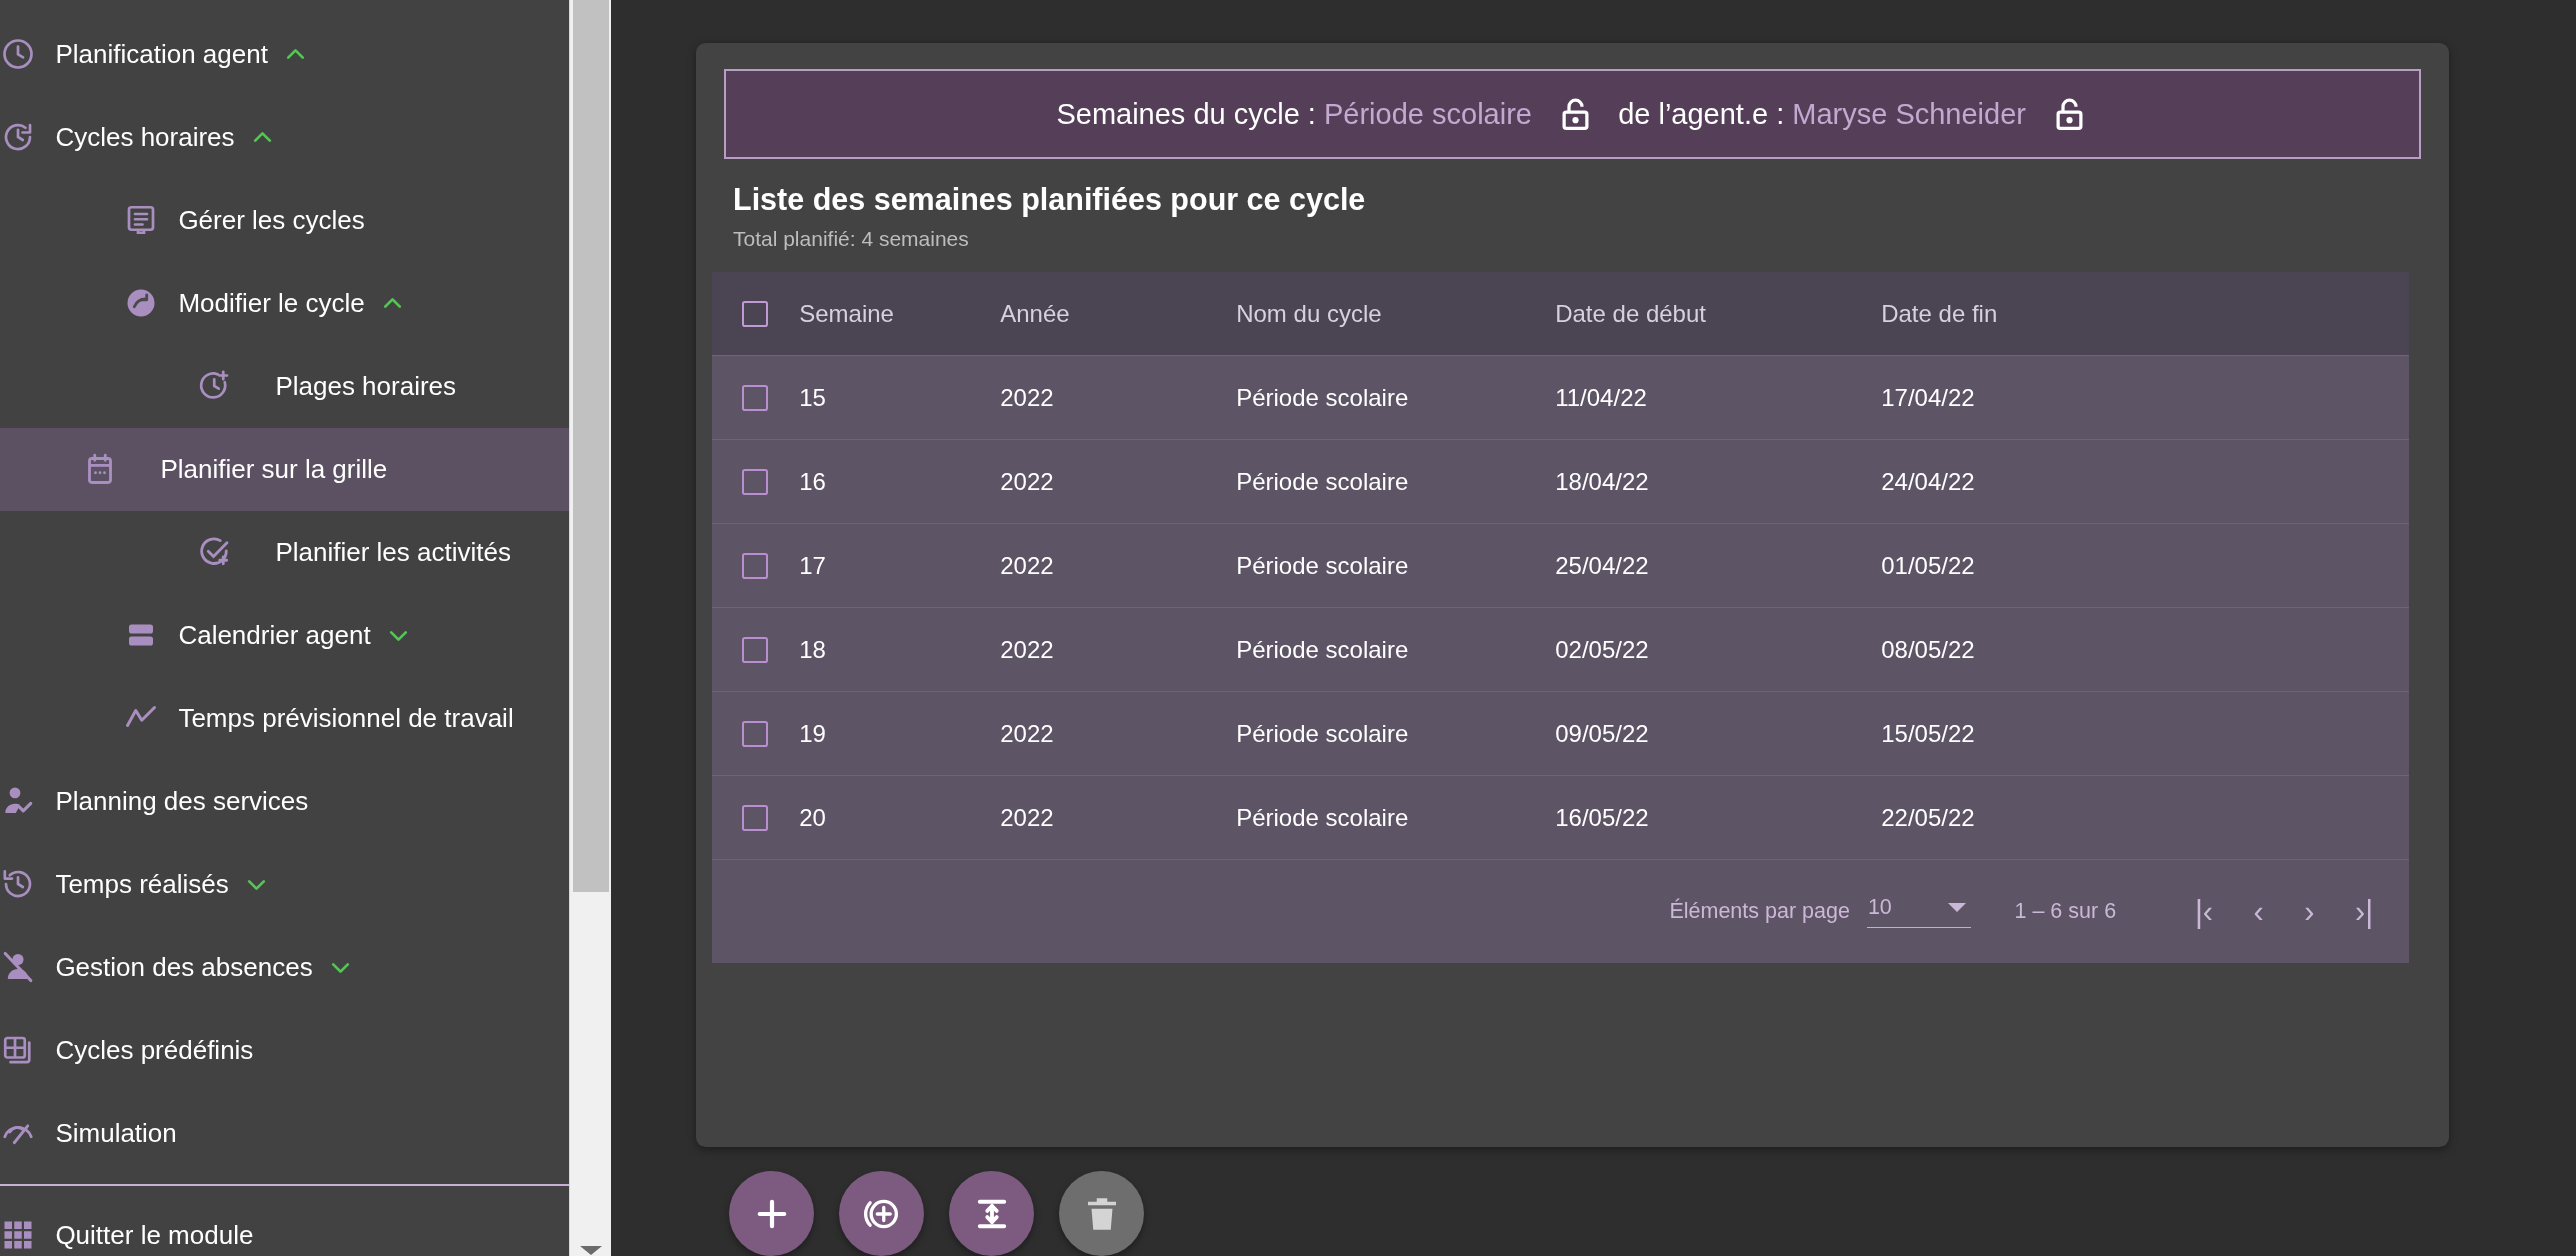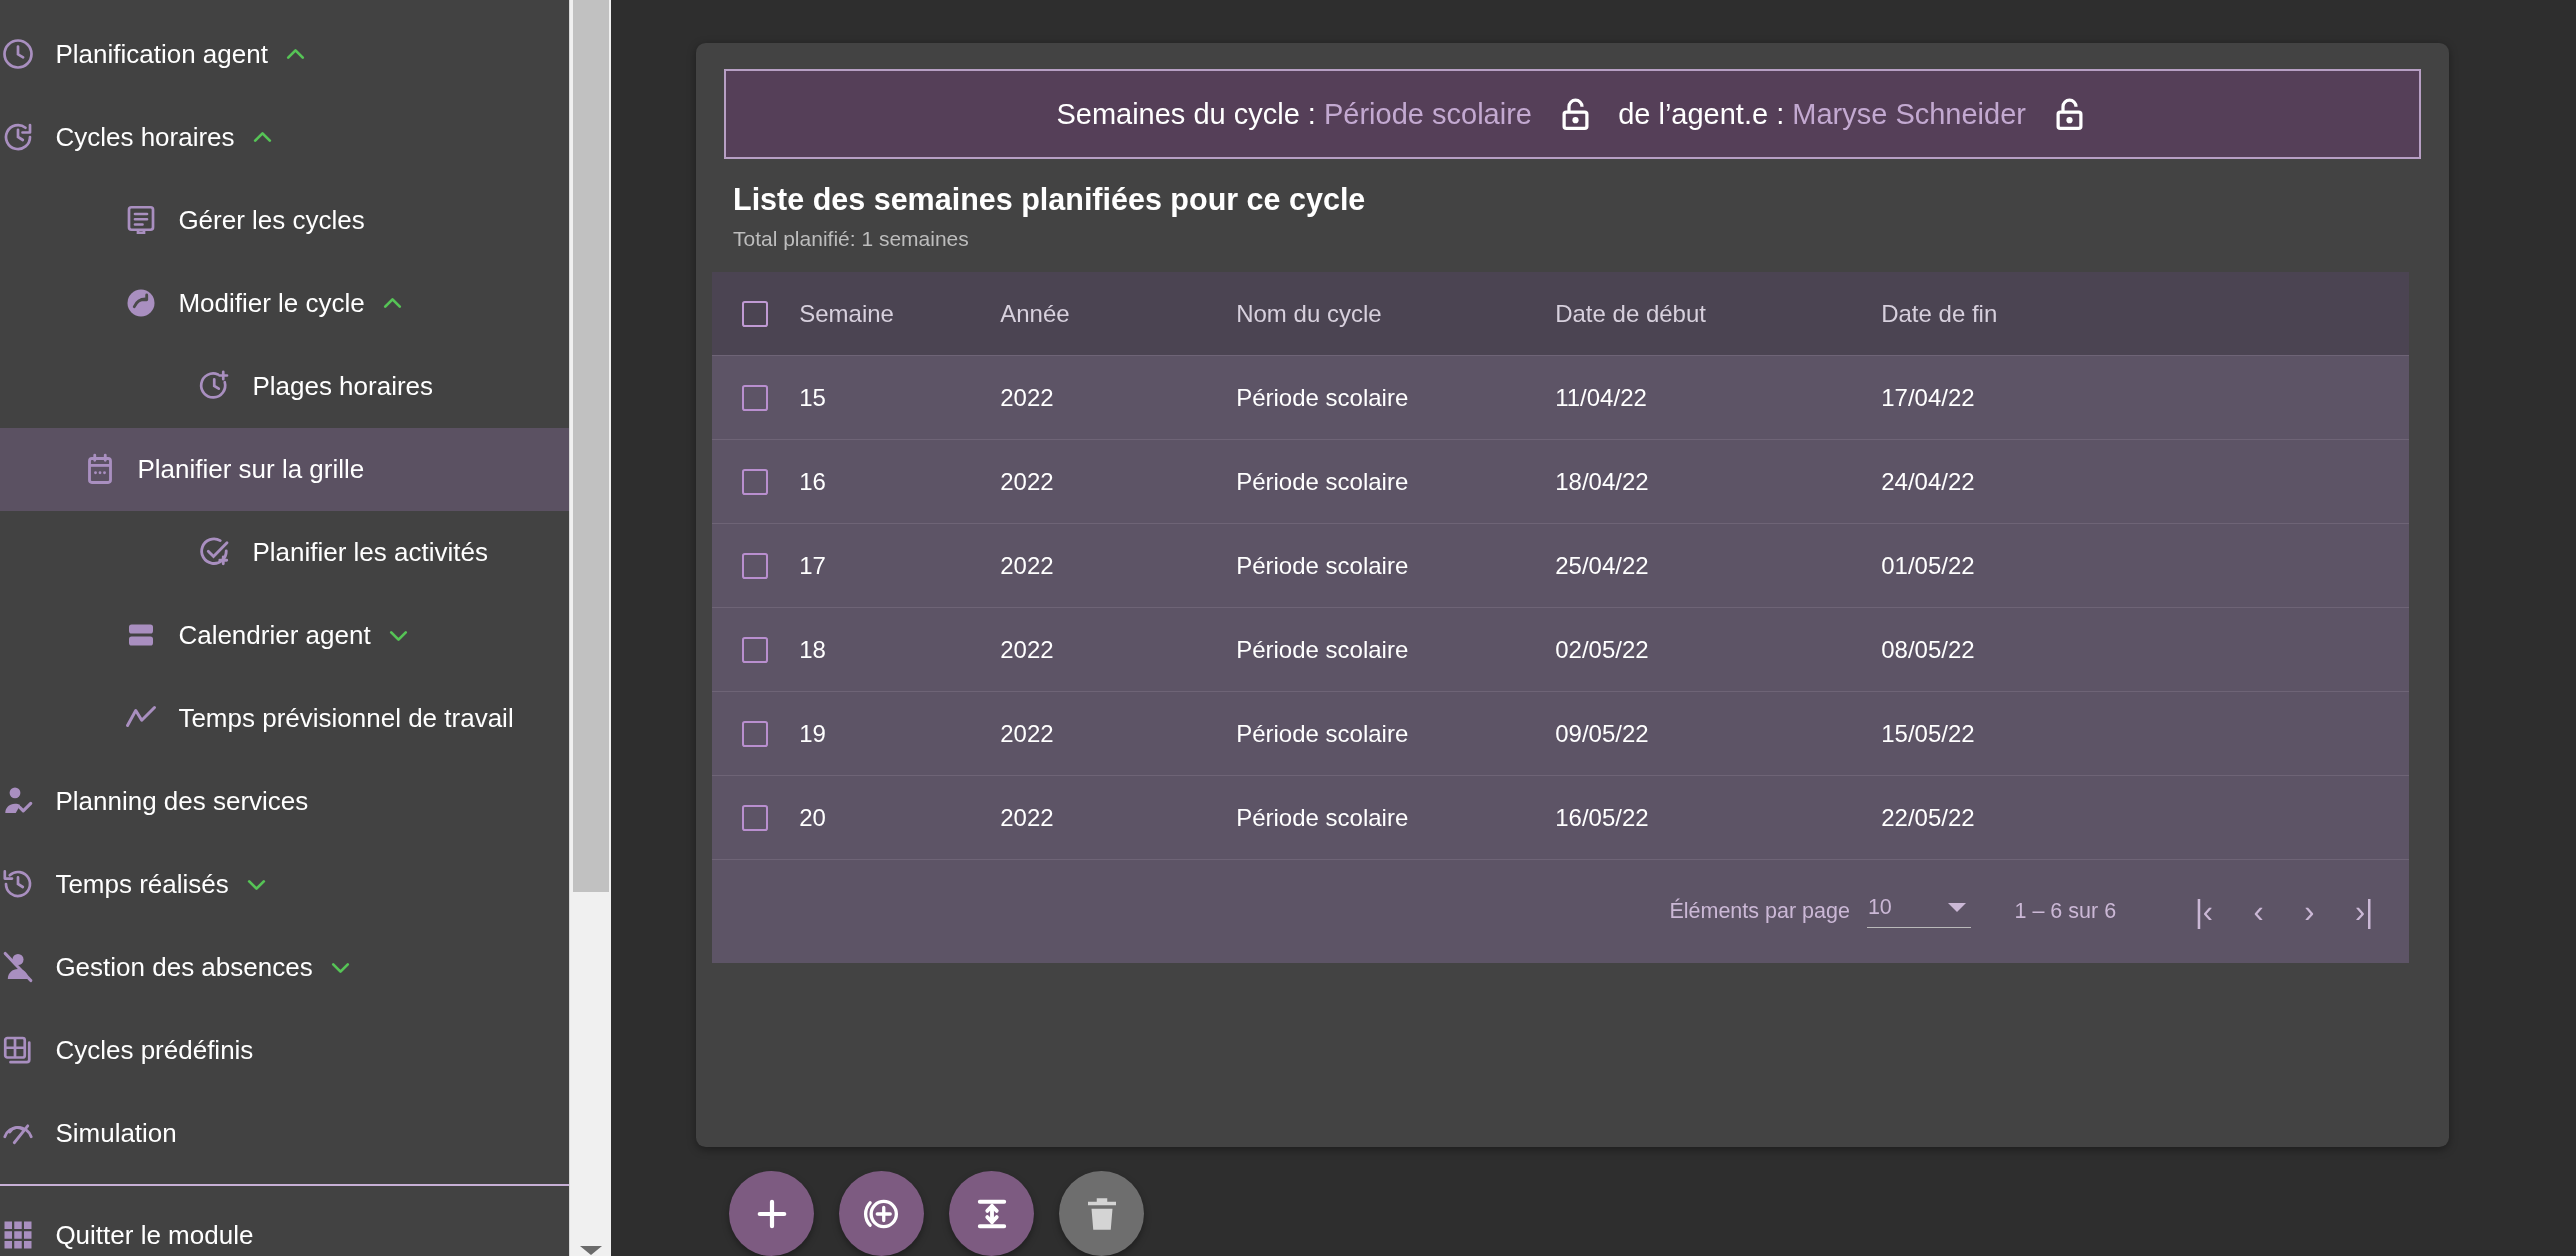--- a/index.html
+++ b/index.html
@@ -36,21 +36,21 @@
     margin-right: 19.4px;
   }
   .nav-item .ico svg { width: 36px; height: 36px; display: block; }
   .nav-item .label { line-height: 1; }
   .nav-item .chev { margin-left: 15.2px; display: flex; align-items: center; }
   .nav-item .chev svg { width: 25px; height: 25px; display: block; }
   
   .lvl0 { }
   .lvl1 { }
   .lvl2 { padding-left: 123px; }
-  .lvl3 { padding-left: 197px; }
+  .lvl3 { padding-left: 197px; gap: 23px; }
   .nav-item.active.lvl3 { padding-left: 82px; }
 
   .sidebar-sep {
     height: 1.4px; background: #c7b0d6; width: 611px;
     margin-top: 9.7px;
   }
   .footer-item { margin-top: 8.3px; }
 
   
   .scrollbar {
@@ -423,21 +423,21 @@
         <span class="lock-ico">
           <svg viewBox="0 0 24 24" fill="none" stroke="#ffffff" stroke-width="2">
             <rect x="5" y="10.5" width="14" height="10" rx="1.3"></rect>
             <path d="M8 10.5V7.2A4 4 0 0 1 16 7.2"></path>
             <circle cx="12" cy="15.5" r="1.9" fill="#ffffff" stroke="none"></circle>
           </svg>
         </span>
       </div>
 
       <h1 class="sect-title">Liste des semaines planifiées pour ce cycle</h1>
-      <p class="sect-sub">Total planifié: 1 semaines</p>
+      <p class="sect-sub">Total planifié: 4 semaines</p>
 
       <div class="table-wrap">
         <div class="grid-row thead">
           <div class="cell">
             <div class="cbx"></div>
           </div>
           <div class="cell">Semaine</div>
           <div class="cell">Année</div>
           <div class="cell">Nom du cycle</div>
           <div class="cell">Date de début</div>

